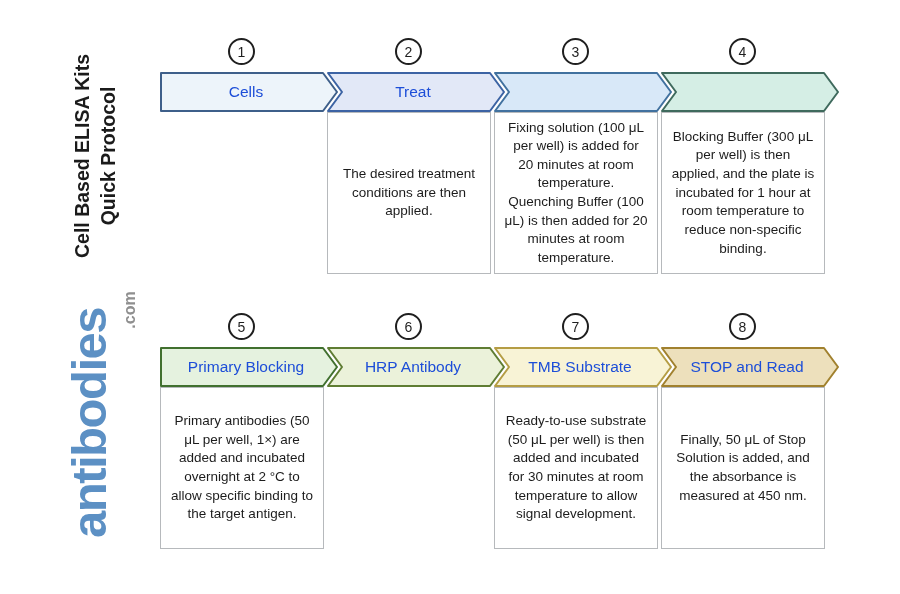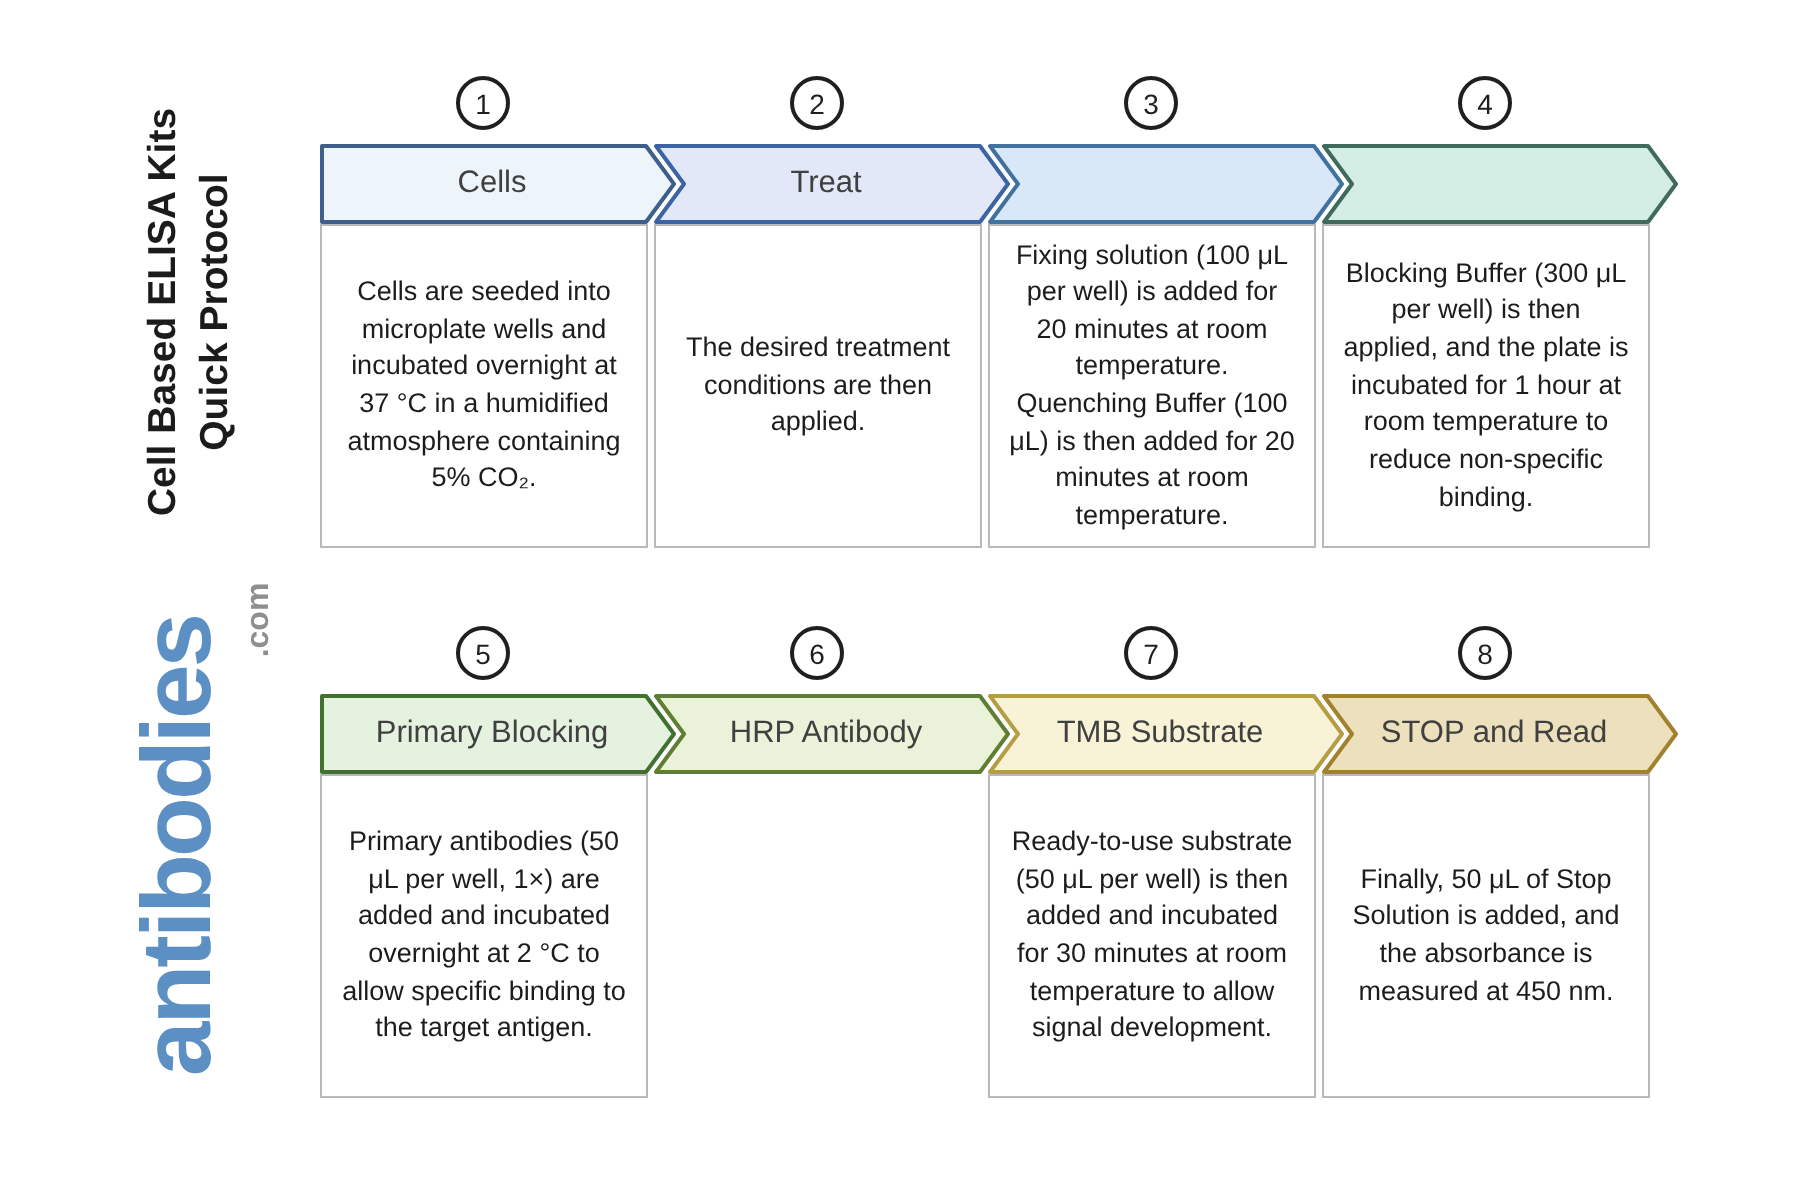--- a/index.html
+++ b/index.html
@@ -29,21 +29,21 @@
   .badge{
     position:absolute;left:68px;top:0;width:27px;height:27px;box-sizing:border-box;
     border:2px solid #1f1f1f;border-radius:50%;background:#fff;
     display:flex;align-items:center;justify-content:center;
     font-size:14px;color:#1f1f1f;
   }
   .arrow{position:absolute;left:0;top:34px;width:178px;height:40px;overflow:visible;display:block;}
   .arrow-label{
     position:absolute;left:4px;top:34px;width:164px;height:40px;
     display:flex;align-items:center;justify-content:center;
-    font-size:15.5px;color:#404040;
+    font-size:15.5px;color:#1d4ed8;
   }
   .desc{
     position:absolute;left:0;top:74px;width:164px;height:162px;box-sizing:border-box;
     border:1.5px solid #b6b9bc;background:#ffffff;
     display:flex;align-items:center;justify-content:center;
     text-align:center;font-size:13.5px;line-height:1.38;color:#1c1c1c;
     padding:6px 9px;
   }
 </style>
 </head>
@@ -60,21 +60,20 @@
   <div class="brand-suffix" style="color: rgb(143, 143, 143);">.com</div>
 
   <div class="step" style="left:160px;top:38px">
     <div class="badge">
         <span>1</span>
       </div>
     <svg class="arrow" viewBox="0 0 178 40">
       <polygon points="1,1 163,1 177,20 163,39 1,39" stroke-width="2" stroke-linejoin="round" fill="#EDF4FA" stroke="#3E5F8A"></polygon>
     </svg>
     <div class="arrow-label">Cells</div>
-    <div class="desc">Cells are seeded into microplate wells and incubated overnight at 37 °C in a humidified atmosphere containing 5% CO₂.</div>
   </div>
 
   <div class="step" style="left:327px;top:38px">
     <div class="badge">
         <span>2</span>
       </div>
     <svg class="arrow" viewBox="0 0 178 40">
       <polygon points="1,1 163,1 177,20 163,39 1,39 15,20" stroke-width="2" stroke-linejoin="round" fill="#E2E8F7" stroke="#3C63A4"></polygon>
     </svg>
     <div class="arrow-label">Treat</div>

